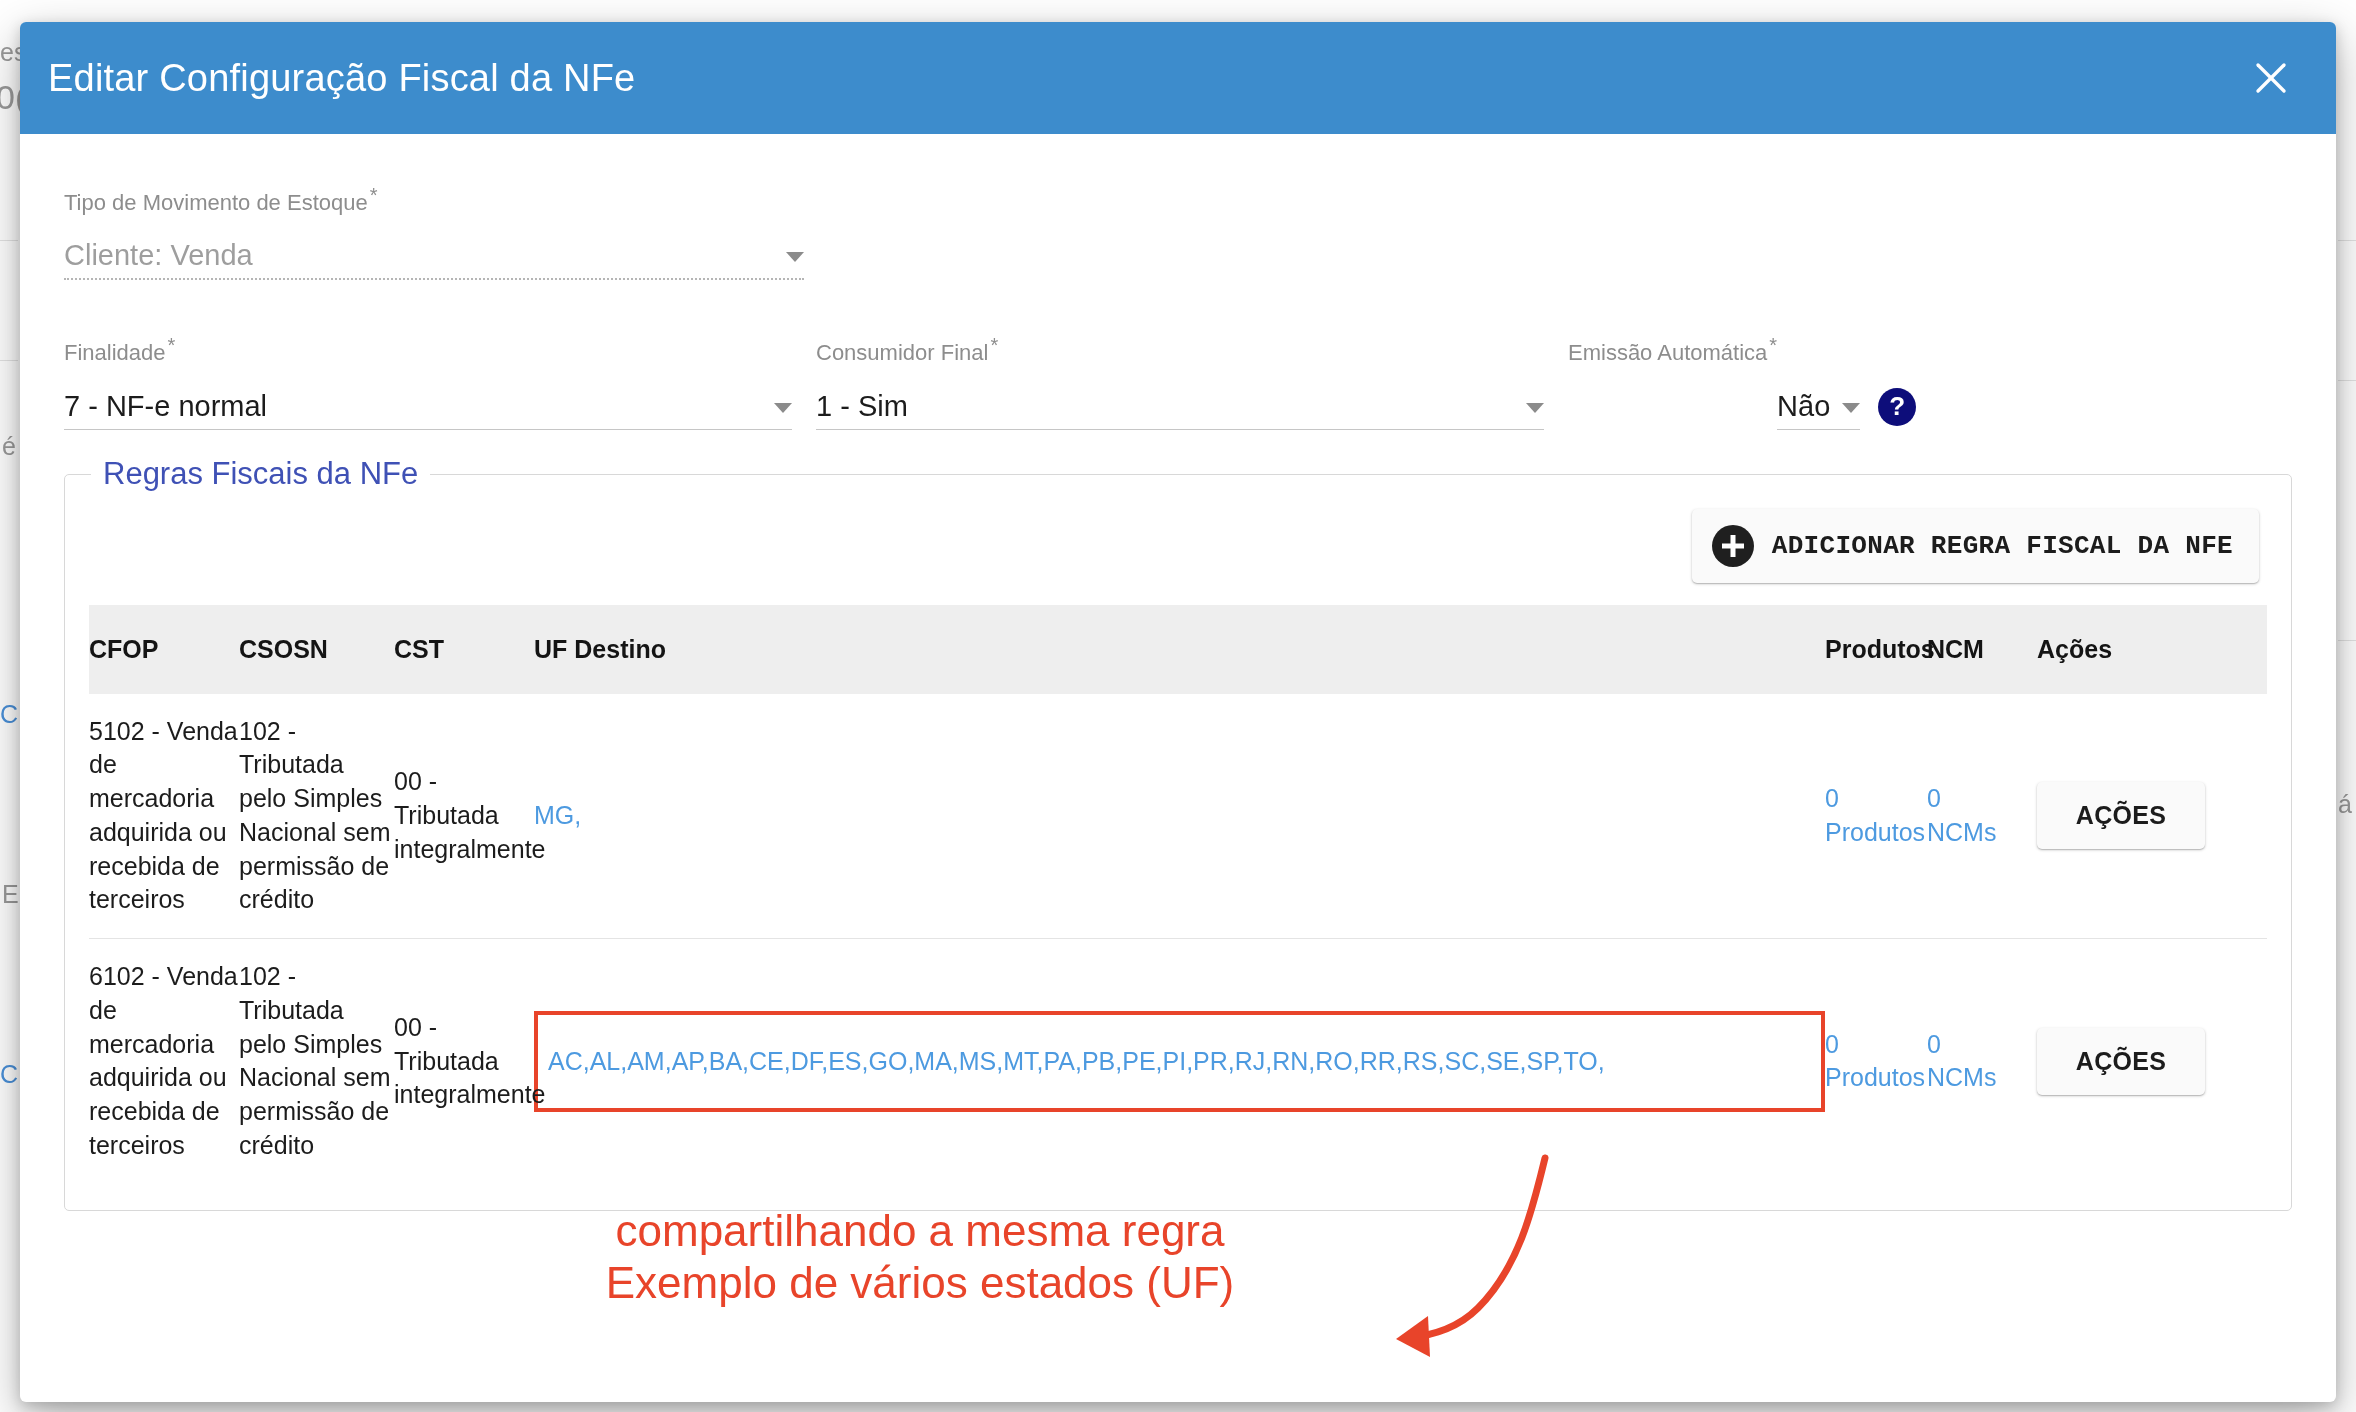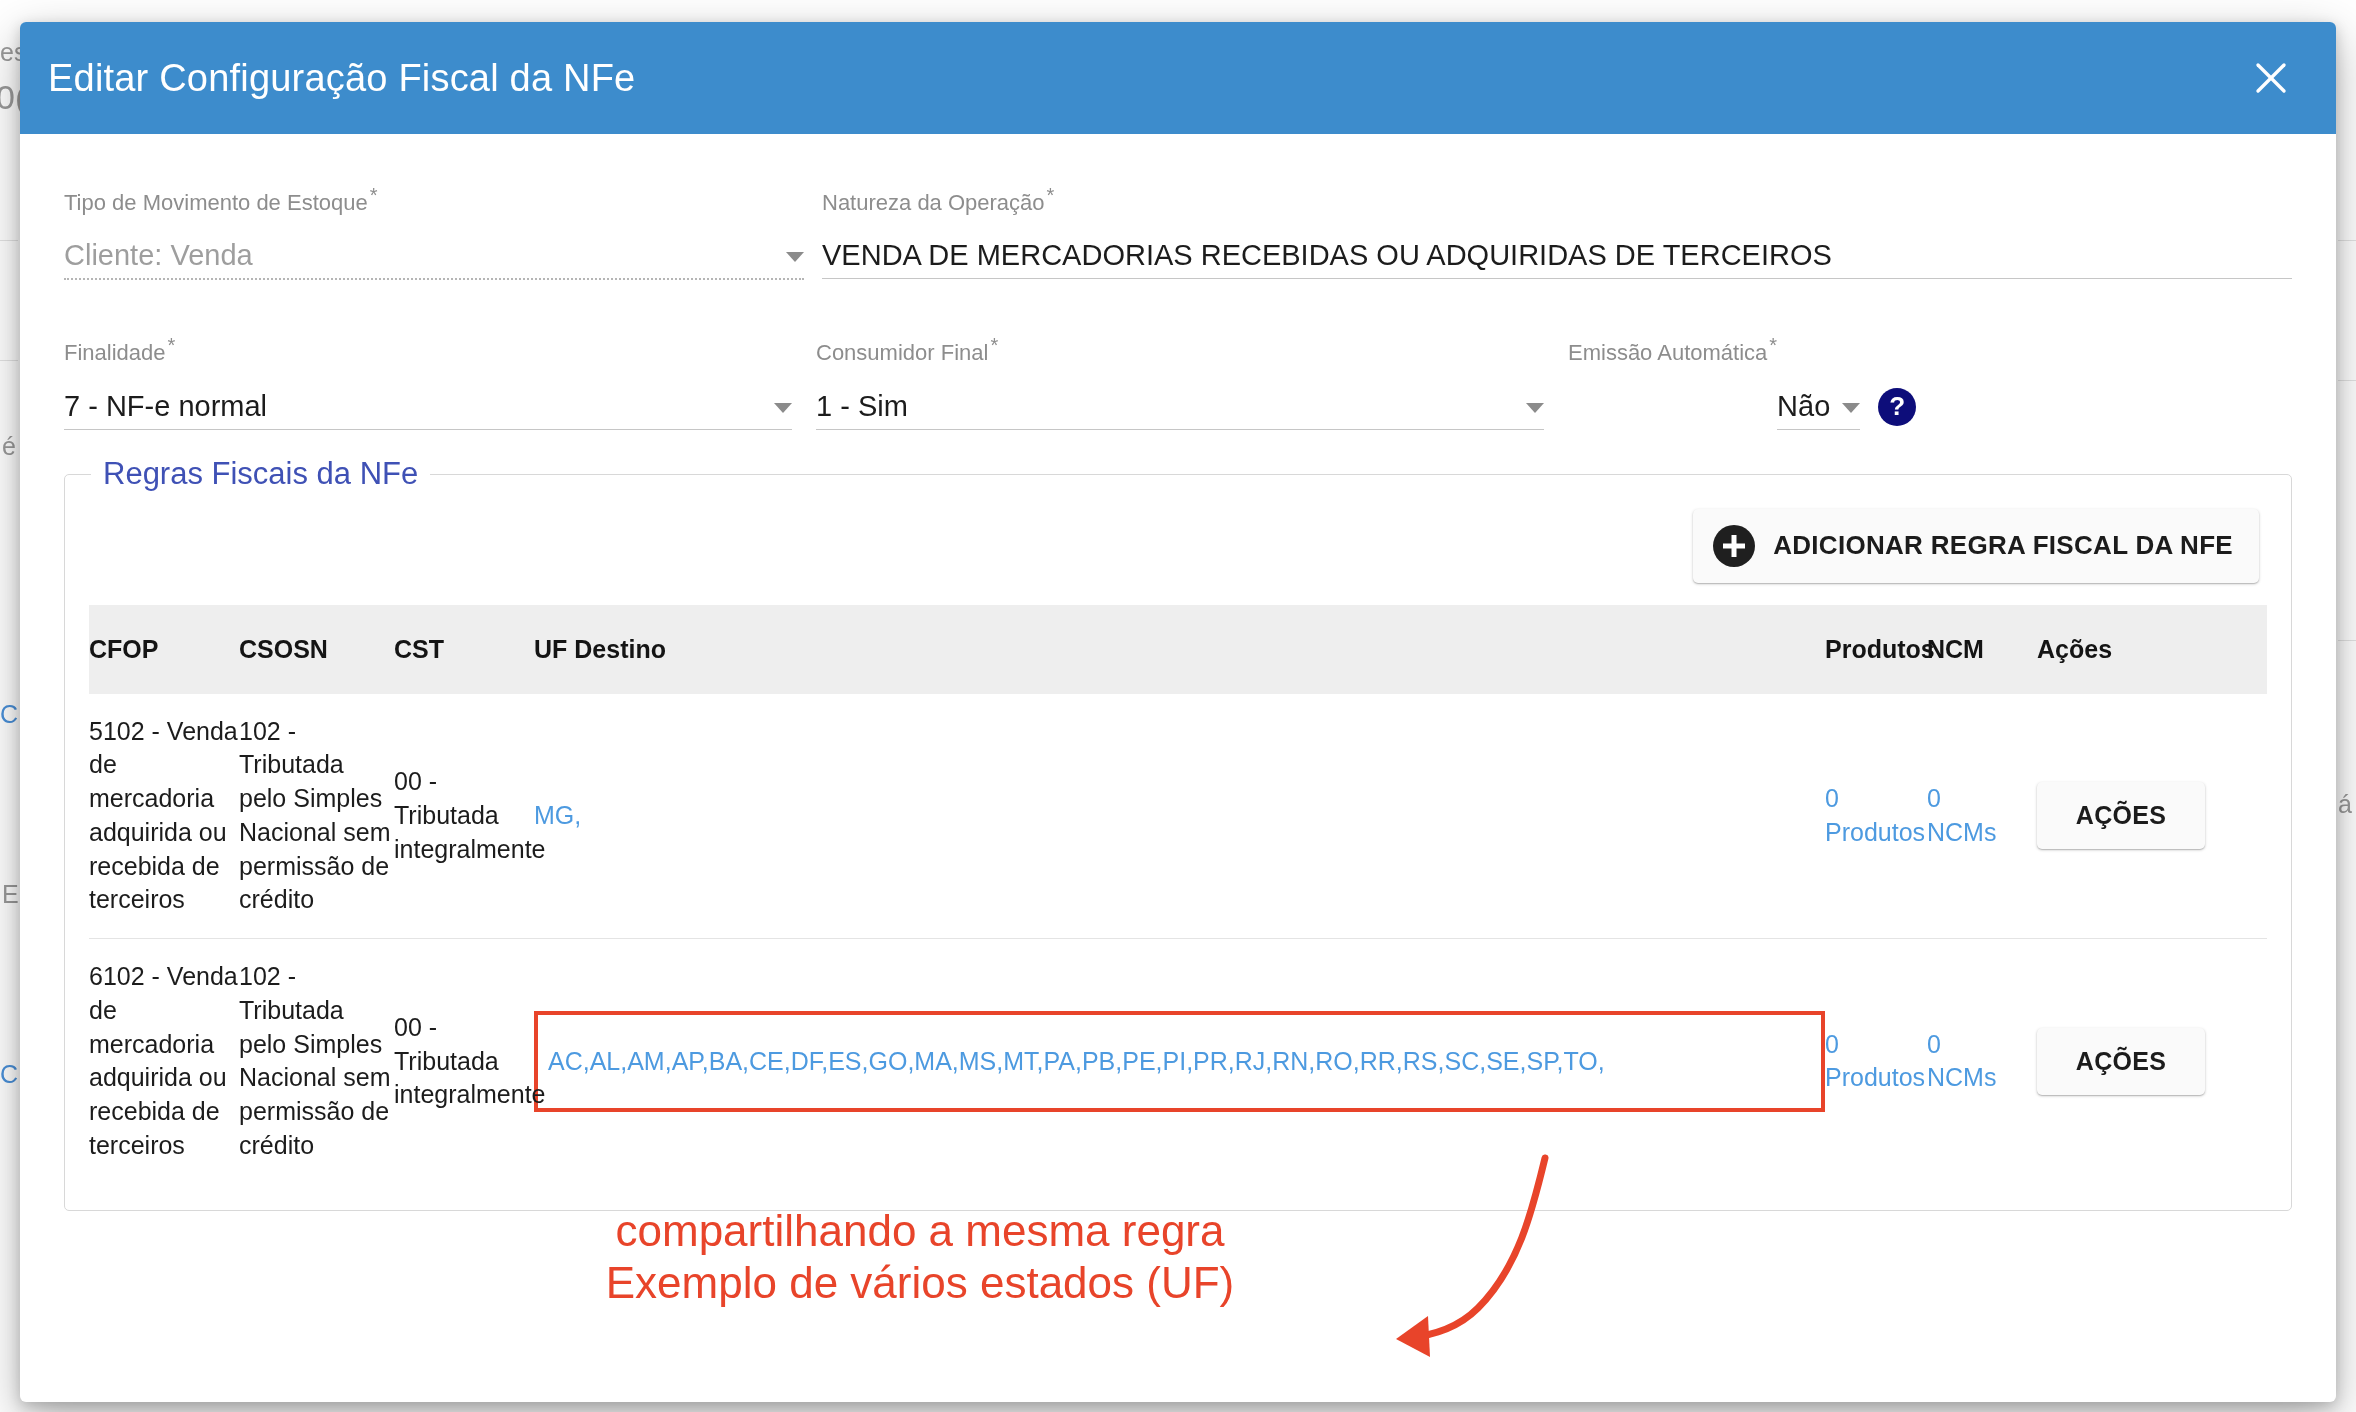--- a/index.html
+++ b/index.html
@@ -167,21 +167,21 @@
   #add-rule-btn {
     display: inline-flex;
     align-items: center;
     gap: 18px;
     background: #fafafa;
     border: none;
     border-radius: 5px;
     box-shadow: 0 1px 3px rgba(0,0,0,.22), 0 1px 1px rgba(0,0,0,.14);
     padding: 16px 26px 16px 20px;
     cursor: pointer;
-    font-family: Liberation Sans, sans-serif;
+    font-family: Liberation Mono, monospace;
   }
   .plus-icon {
     width: 42px; height: 42px;
     border-radius: 50%;
     background: #1f1f1f;
     position: relative;
     flex: 0 0 auto;
   }
   .plus-icon::before, .plus-icon::after {
     content: "";
@@ -350,29 +350,20 @@
         </div>
         <div class="field-ctl">
           <div class="field-value placeholder">Cliente: Venda</div>
           <div class="caret"></div>
         </div>
         <div class="underline-dotted"></div>
       </div>
 
       <div style="width:18px;"></div>
 
-      <div class="field" style="flex:1;">
-        <div class="field-label">
-          <span>Natureza da Operação</span><span class="req">*</span>
-        </div>
-        <div class="field-ctl">
-          <div class="field-value">VENDA DE MERCADORIAS RECEBIDAS OU ADQUIRIDAS DE TERCEIROS</div>
-        </div>
-        <div class="underline-solid"></div>
-      </div>
     </div>
 
     <div class="form-row" style="margin-top:48px;">
 
       <div class="field" style="width:728px;">
         <div class="field-label">
           <span>Finalidade</span><span class="req">*</span>
         </div>
         <div class="field-ctl">
           <div class="field-value">7 - NF-e normal</div>

